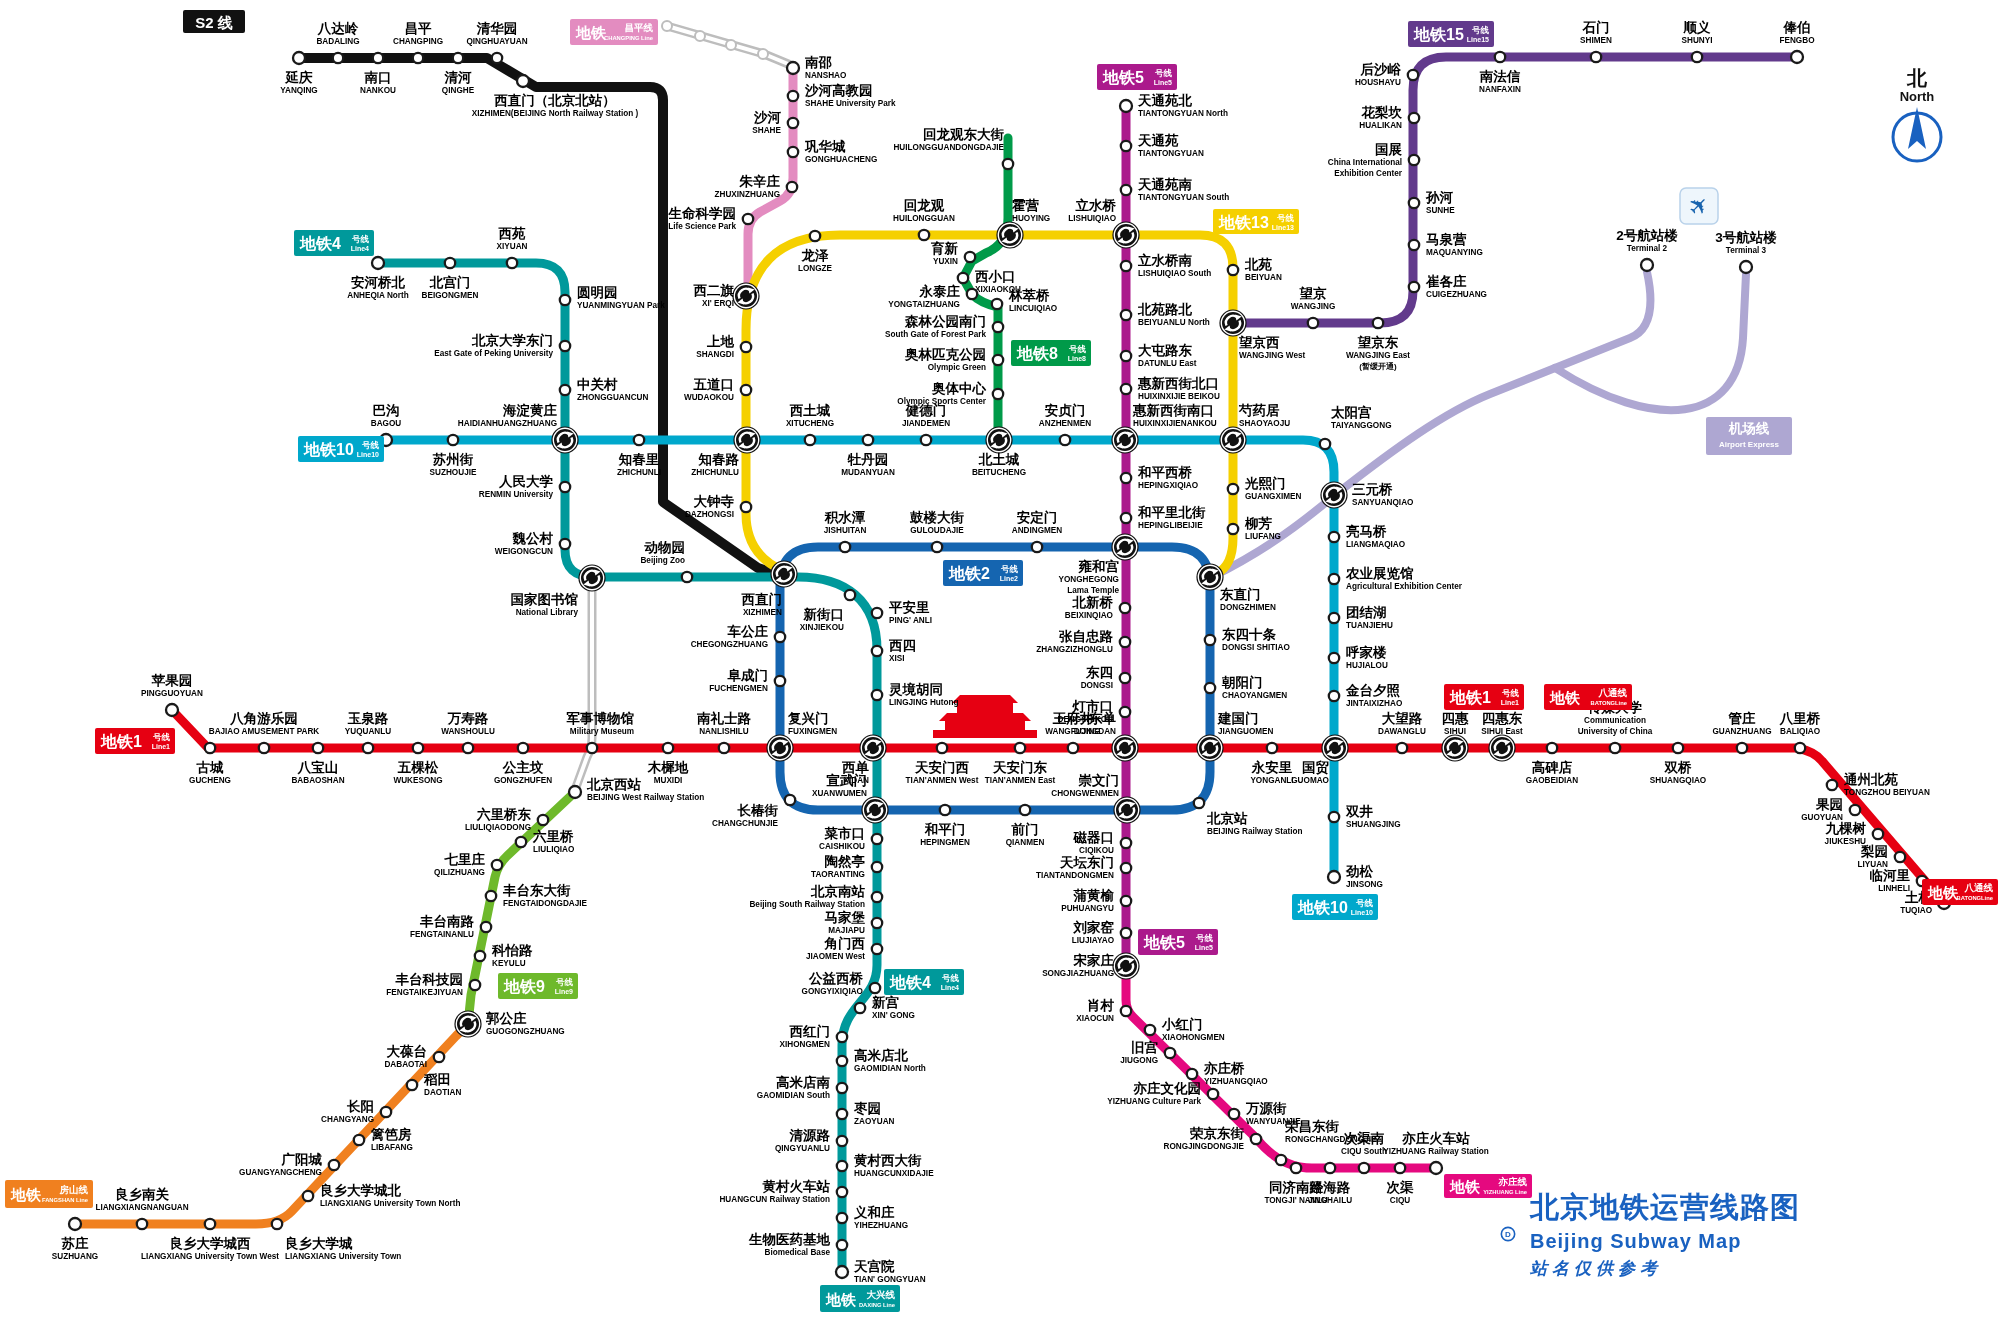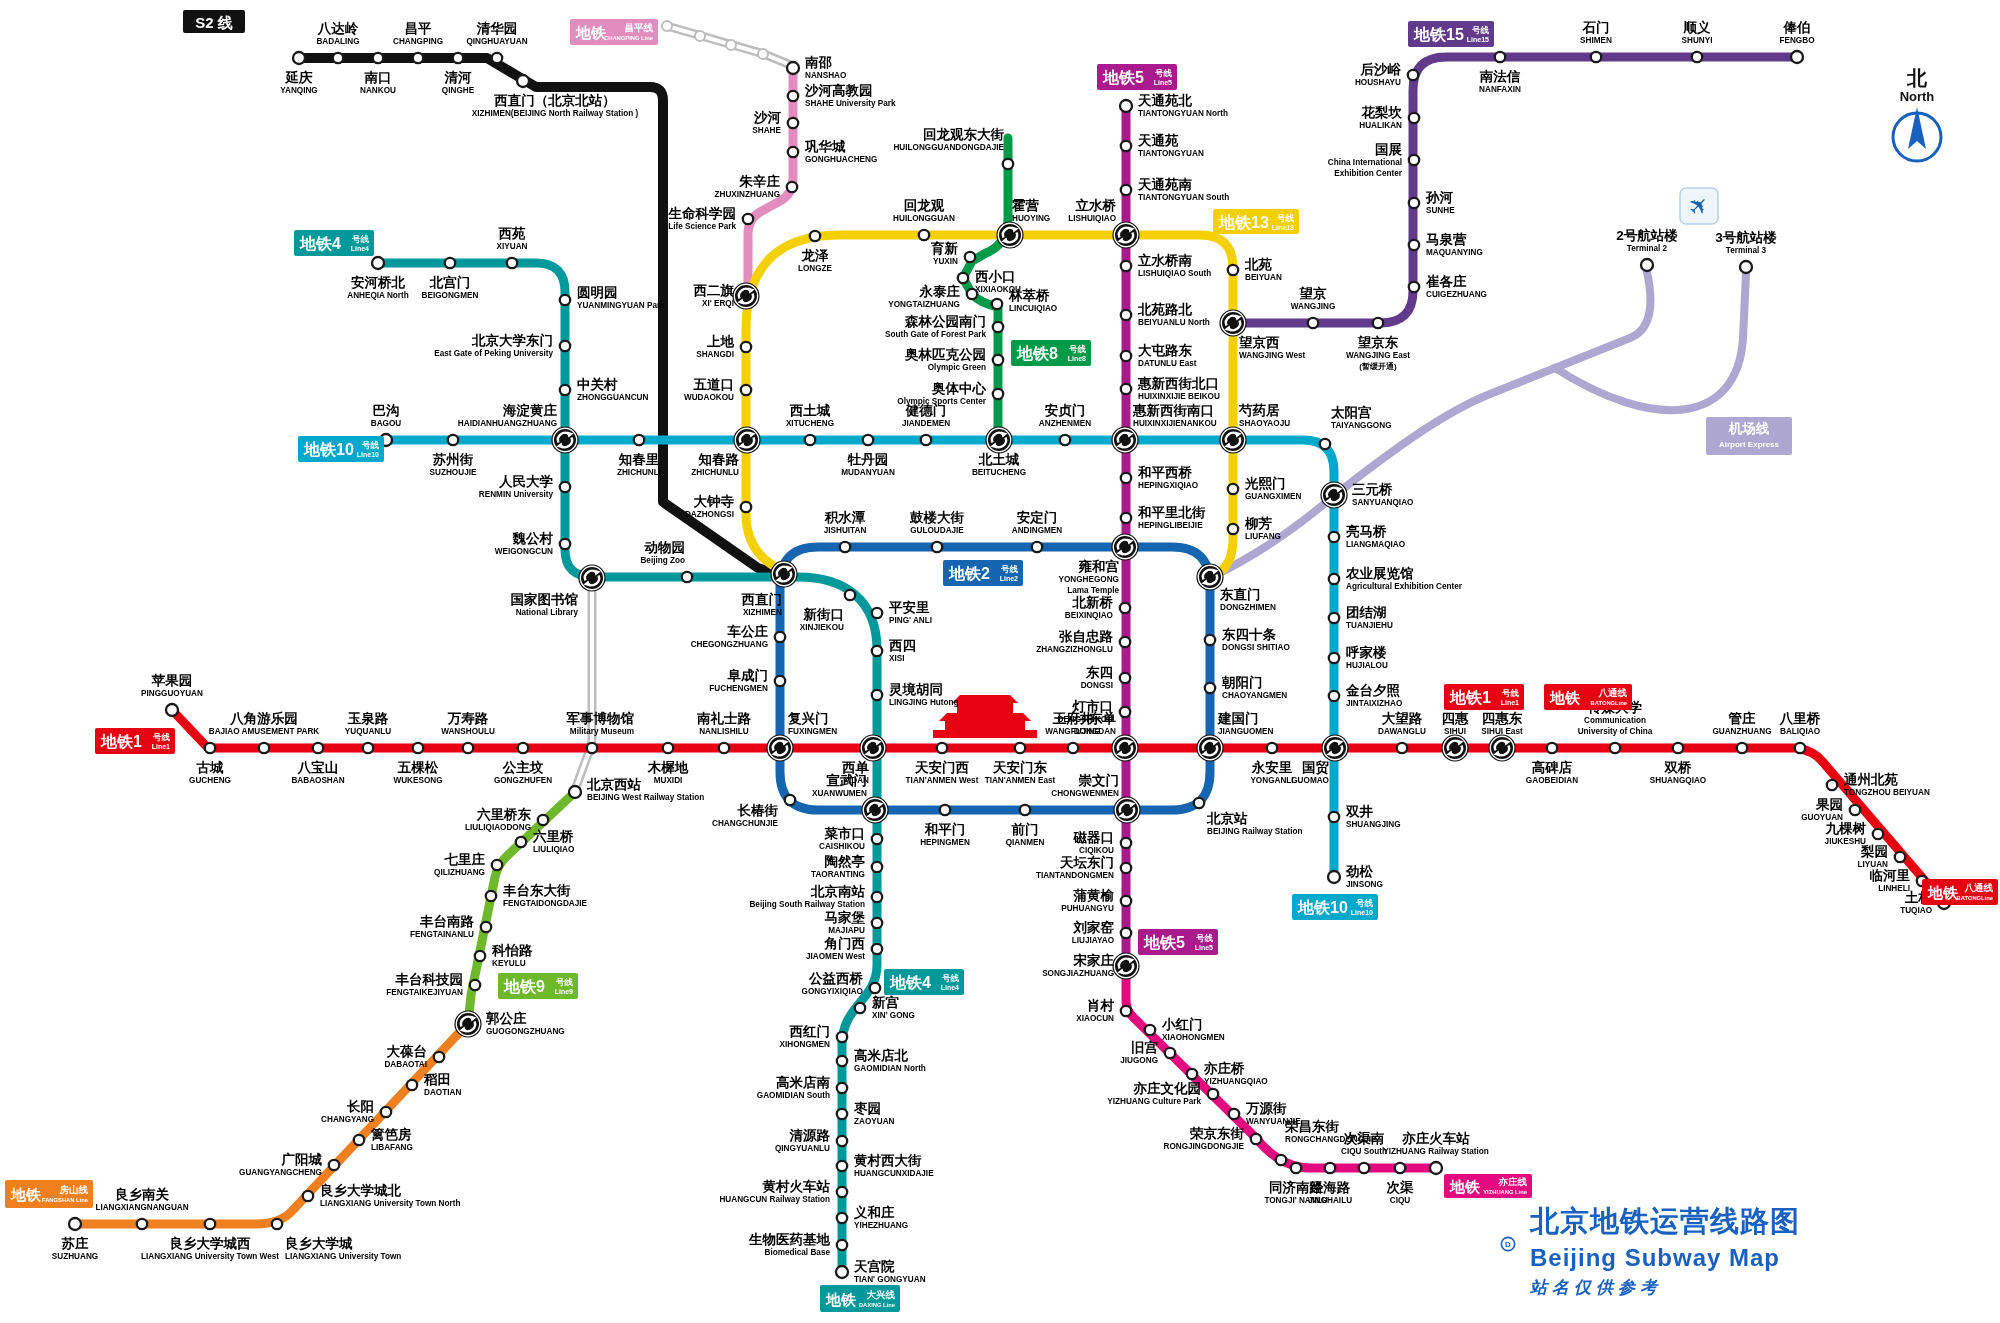--- a/index.html
+++ b/index.html
@@ -4,22 +4,22 @@
 <style>
   html,body{margin:0;padding:0;background:#fff;}
   .map-wrap{position:relative;width:2000px;height:1323px;background:#fff;overflow:hidden;
     font-family:"Liberation Sans",sans-serif;}
   svg text{font-family:"Liberation Sans","DejaVu Sans",sans-serif;}
   .cn{font-size:13.5px;font-weight:bold;fill:#000;}
   .en{font-size:8.2px;font-weight:bold;fill:#000;}
   .nt{font-size:8px;font-weight:bold;fill:#000;}
   .legend{position:absolute;left:1500px;top:1188px;width:300px;display:flex;align-items:center;gap:14px;}
   .legend .txt{display:flex;flex-direction:column;color:#1961c0;}
-  .legend .t-cn{font-size:29px;font-weight:bold;letter-spacing:1px;white-space:nowrap;margin-top:14px;}
-  .legend .t-en{font-size:24px;font-weight:bold;margin-top:2px;letter-spacing:1px;white-space:nowrap;}
+  .legend .t-cn{font-size:29px;font-weight:bold;letter-spacing:1px;white-space:nowrap;}
+  .legend .t-en{font-size:20px;font-weight:bold;margin-top:2px;letter-spacing:1px;white-space:nowrap;}
   .legend .t-nt{font-size:17px;font-weight:bold;margin-top:4px;letter-spacing:5px;white-space:nowrap;font-style:italic;}
 </style>
 </head>
 <body>
 
 <div class="map-wrap">
   <svg id="map" width="2000" height="1323" viewBox="0 0 2000 1323">
     <defs>
       <g id="xfericon">
         <circle r="13" fill="#fff" stroke="#111" stroke-width="1.2"></circle>

